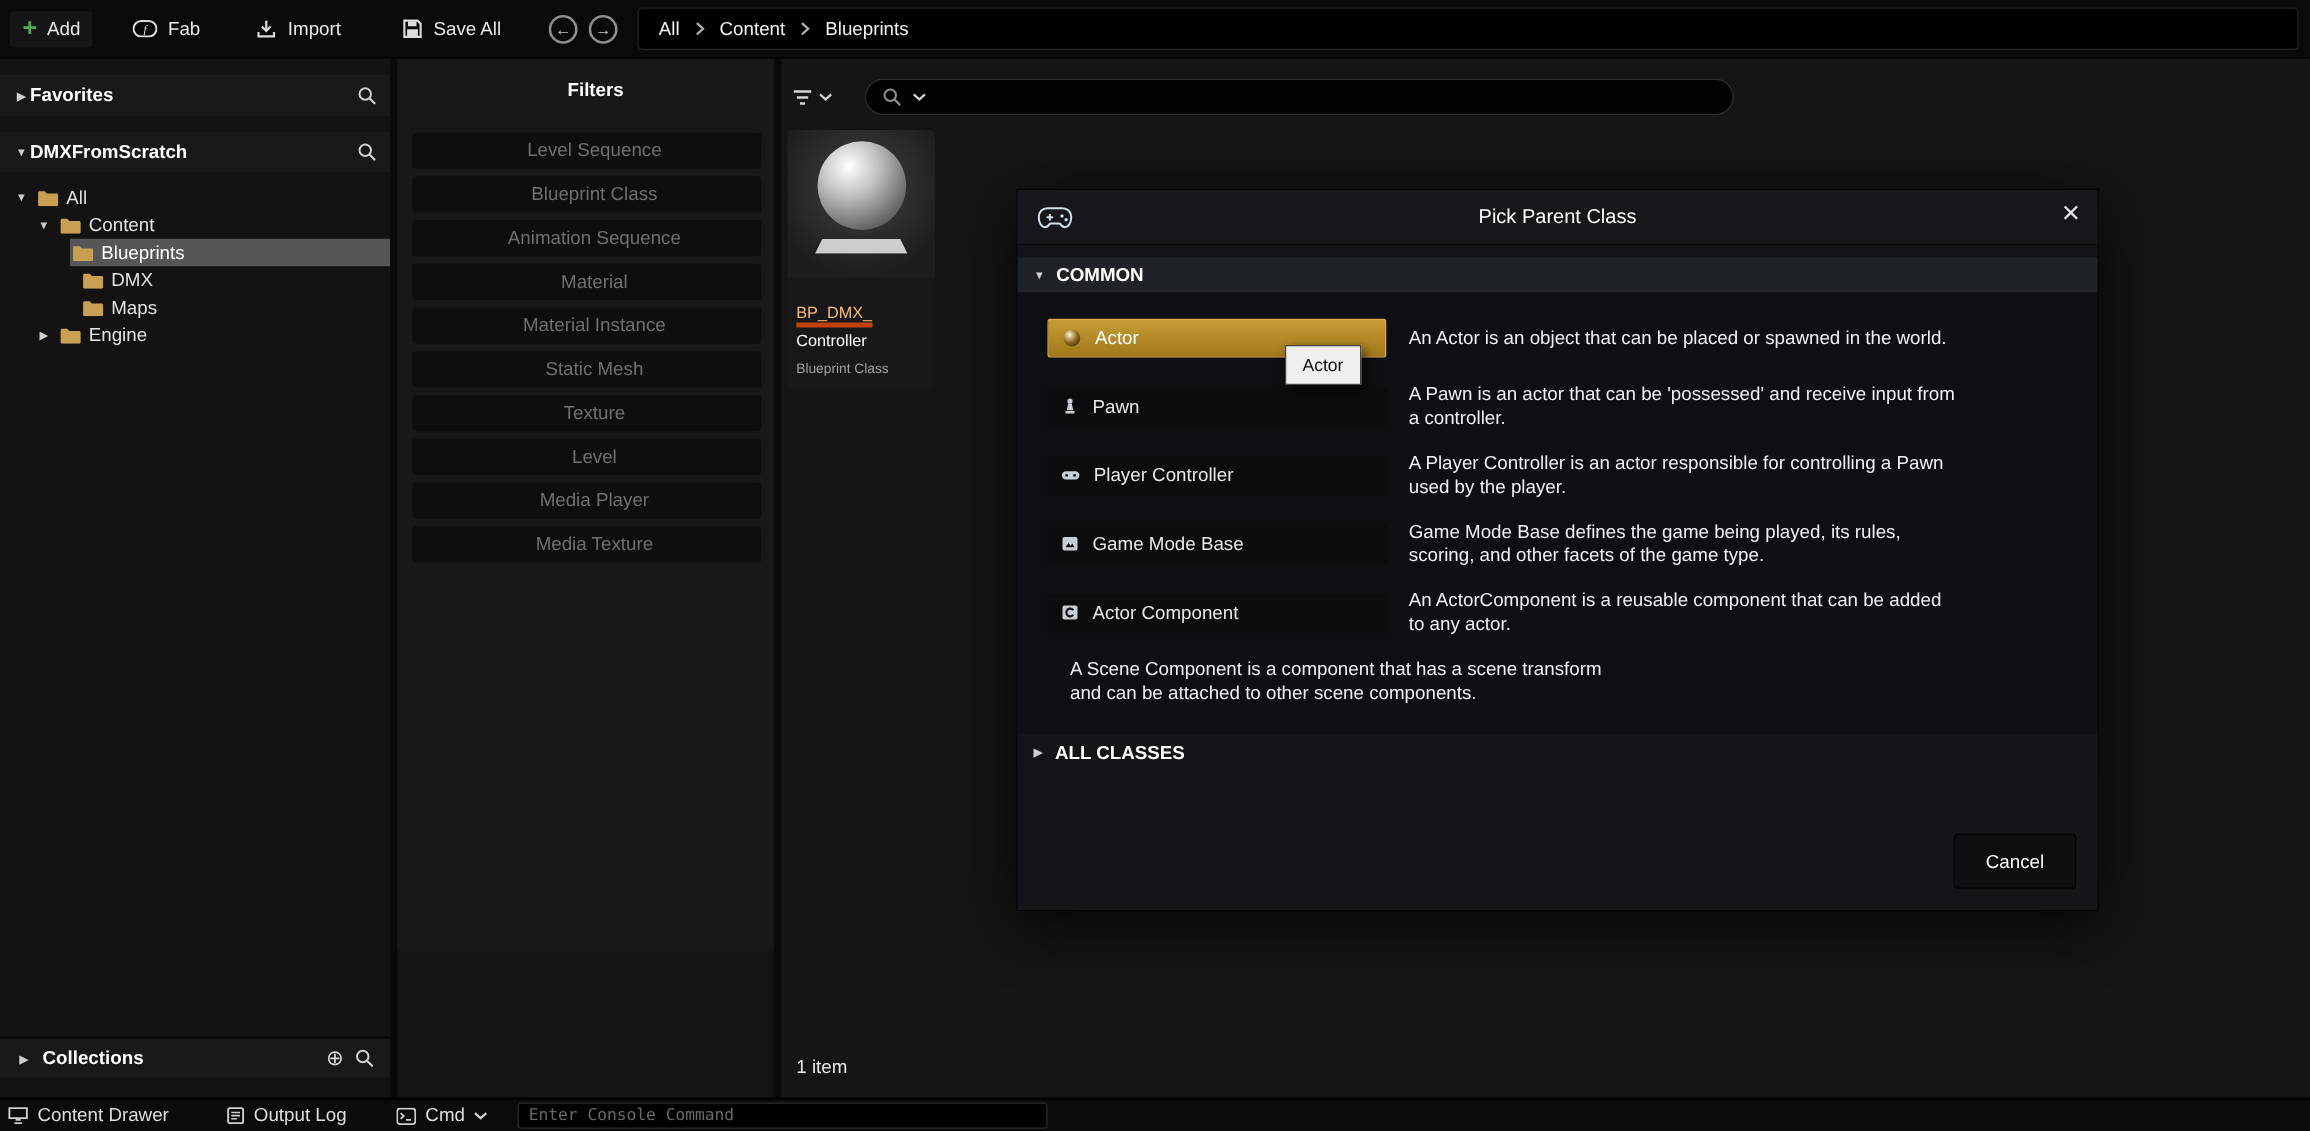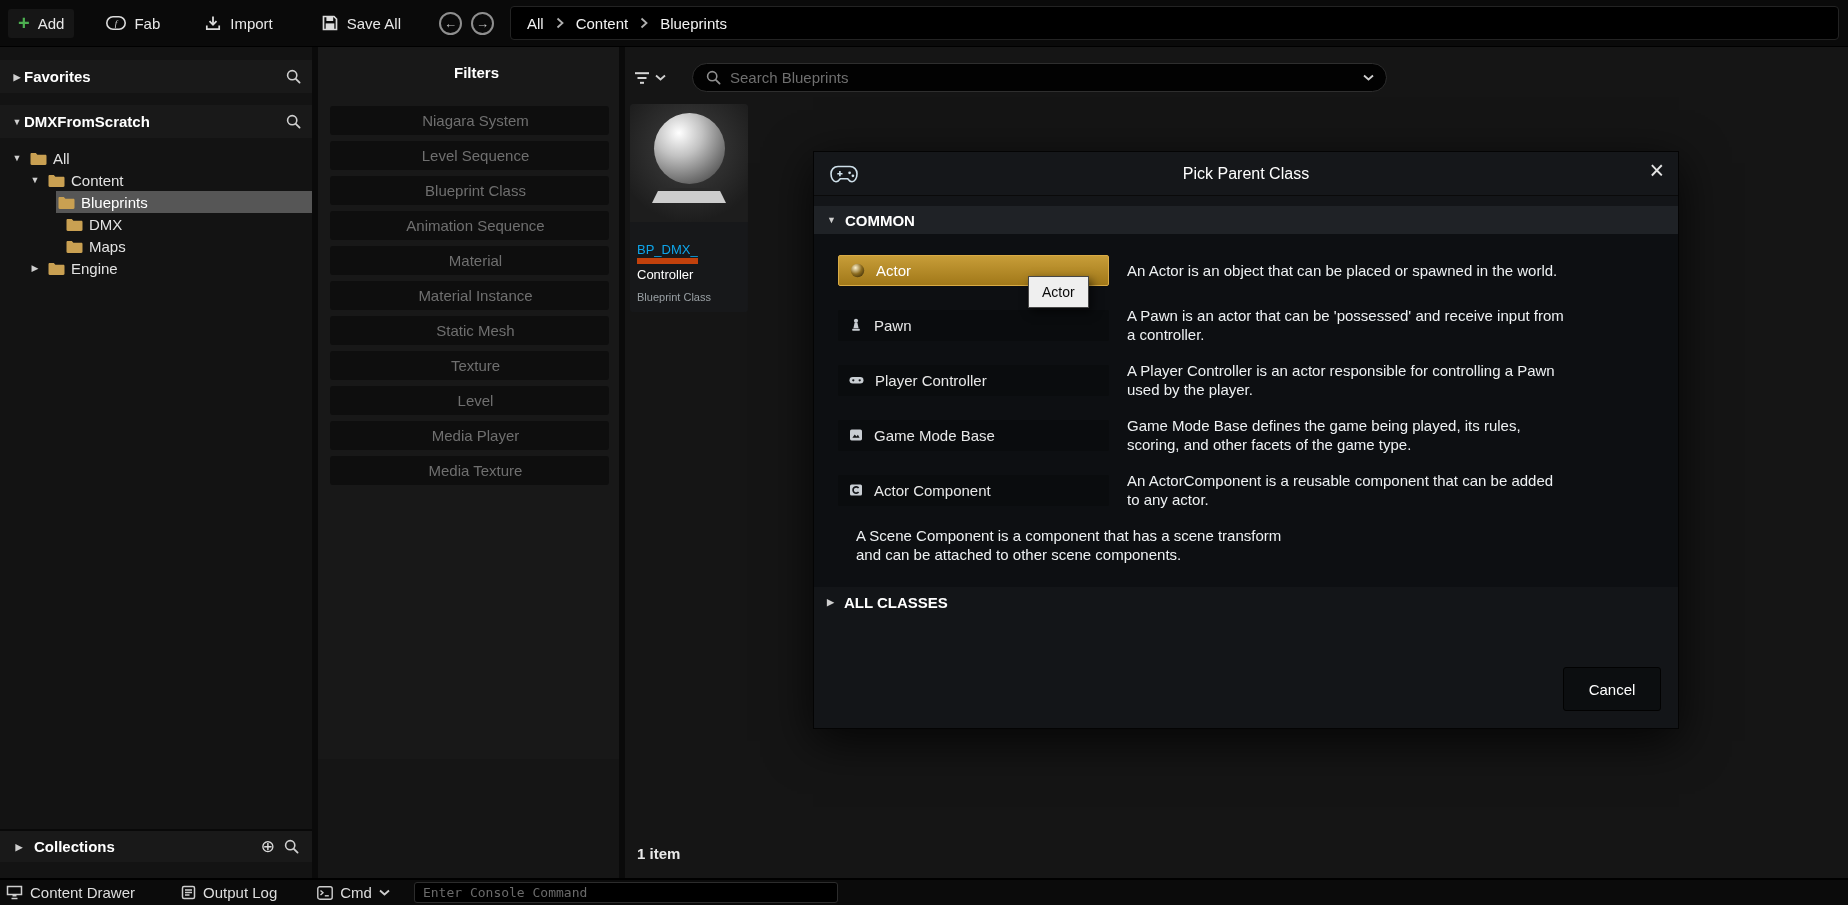--- a/index.html
+++ b/index.html
@@ -47,24 +47,24 @@
   .funnel-btn { display:flex; align-items:center; gap:4px; width:48px; margin-right:11px; cursor:pointer; }
   .search-box { width:695px; height:29px; background:#020202; border:1px solid #2e2e2e; border-radius:15px; display:flex; align-items:center; gap:8px; padding:0 12px; }
   .search-box input { flex:1; background:transparent; border:none; outline:none; color:#ddd; font-size:15px; font-family:inherit; }
   .search-box input::placeholder { color:#6f6f6f; }
 
   .asset-tile { position:absolute; left:5px; top:57px; width:118px; background:#1d1f21; border-radius:4px; overflow:hidden; cursor:pointer; }
   .thumb { width:118px; height:118px; background:radial-gradient(circle at 50% 38%, #414141, #1d1d1d 78%); position:relative; }
   .sphere { position:absolute; left:24px; top:9px; width:71px; height:71px; border-radius:50%; background:radial-gradient(circle at 35% 28%, #ffffff, #c2c2c2 34%, #757575 68%, #303030 100%); }
   .platform { position:absolute; left:22px; top:84px; width:74px; height:15px; background:linear-gradient(180deg,#2a2a2a 0 3px,#cdcdcd 3px); clip-path:polygon(10% 0, 90% 0, 100% 100%, 0 100%); }
   .asset-label { padding:5px 7px 9px; background:#17181a; }
-  .asset-name1 { font-size:13px; color:#0ea5e9; display:inline-block; border-bottom:6px solid #c2410c; padding-bottom:1px;margin-top:15px; }
+  .asset-name1 { font-size:13px; color:#fdba74; display:inline-block; border-bottom:4px solid #c2410c; padding-bottom:1px;margin-top:15px; }
   .asset-name2 { font-size:13px; color:#fff; margin-top:3px; }
   .asset-type { font-size:11px; color:#9aa0a4; margin-top:9px; }
-  .item-count { position:absolute; left:12px; top:798px; font-size:15px; color:#e8e8e8;font-weight:bold; }
+  .item-count { position:absolute; left:12px; top:798px; font-size:15px; color:#e8e8e8; }
 
   
   .dialog { position:absolute; left:813px; top:151px; width:866px; height:578px; background:#131518; border:1px solid #040404; box-shadow:0 12px 44px rgba(0,0,0,.78); z-index:5; }
   .dlg-header { position:relative; height:44px; display:flex; align-items:center; background:#15171a; border-bottom:1px solid #0a0a0a; }
   .dlg-title { position:absolute; left:0; right:0; text-align:center; font-size:16px; color:#fff; }
   .dlg-gamepad { margin-left:15px; z-index:1; }
   .dlg-close { position:absolute; right:14px; top:6px; font-size:25px; color:#e4e4e4; cursor:pointer; line-height:1; }
   .common-bar { margin-top:10px; height:28px; background:#1f2226; display:flex; align-items:center; gap:9px; padding-left:13px; font-weight:bold; font-size:15px; color:#fff; cursor:pointer; }
   .classes { background:#0d0f12; padding:17px 0 6px 24px; }
   .class-row { display:flex; align-items:center; height:38px; margin-bottom:17px; }
@@ -245,21 +245,20 @@
       </span>
     </div>
   </div>
 
   <div class="vdiv" style="left:312px"></div>
   <div class="vdiv" style="left:619px"></div>
 
   <div class="filters">
     <div class="filters-title">Filters</div>
     <div class="pill-list">
-      <div class="pill">Niagara System</div>
       <div class="pill">Level Sequence</div>
       <div class="pill">Blueprint Class</div>
       <div class="pill">Animation Sequence</div>
       <div class="pill">Material</div>
       <div class="pill">Material Instance</div>
       <div class="pill">Static Mesh</div>
       <div class="pill">Texture</div>
       <div class="pill">Level</div>
       <div class="pill">Media Player</div>
       <div class="pill">Media Texture</div>
@@ -282,21 +281,20 @@
             </svg>
           </span>
       </div>
       <div class="search-box">
         <span>
             <svg class="svgi" width="17" height="17" viewBox="0 0 17 17">
               <circle cx="7.2" cy="7.2" r="4.6" fill="none" stroke="#8f8f8f" stroke-width="1.6"></circle>
               <line x1="10.8" y1="10.8" x2="14.6" y2="14.6" stroke="#8f8f8f" stroke-width="1.8" stroke-linecap="round"></line>
             </svg>
           </span>
-        <input type="text" placeholder="Search Blueprints" style="">
         <span>
             <svg class="svgi" width="11" height="7" viewBox="0 0 11 7">
               <polyline points="1,1.5 5.5,5.5 10,1.5" fill="none" stroke="#cfcfcf" stroke-width="1.8"></polyline>
             </svg>
           </span>
       </div>
     </div>
 
     <div class="asset-tile">
       <div class="thumb">

